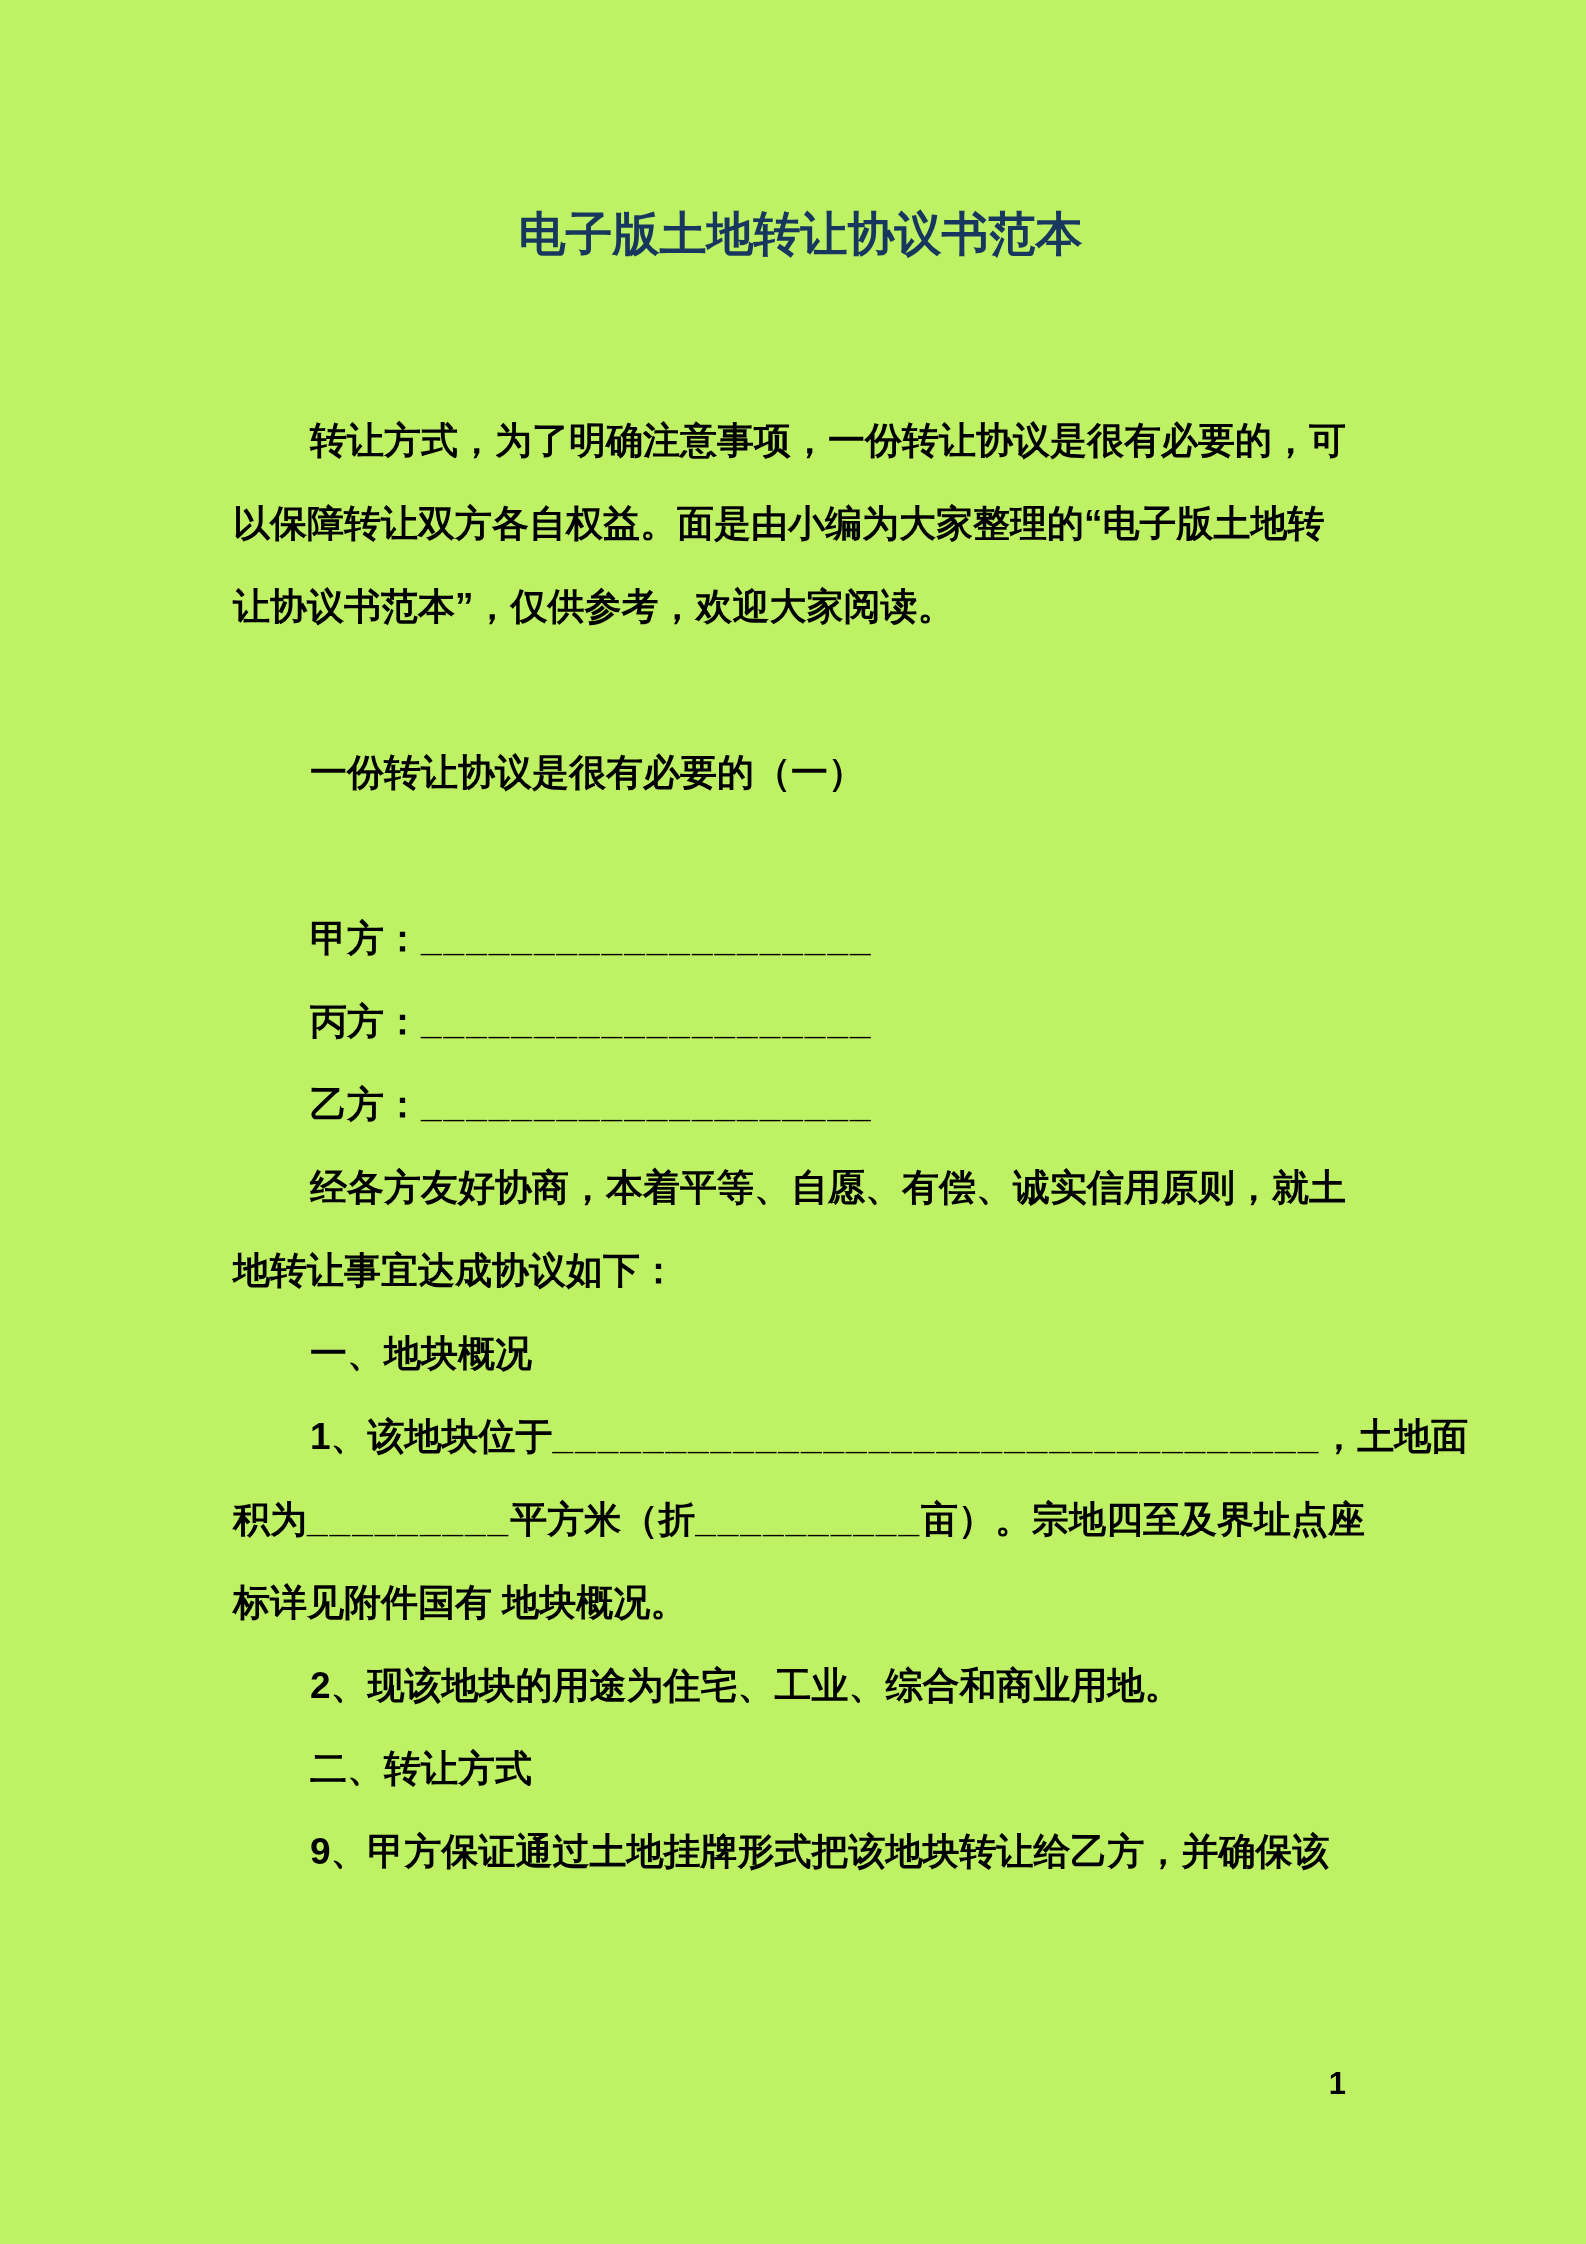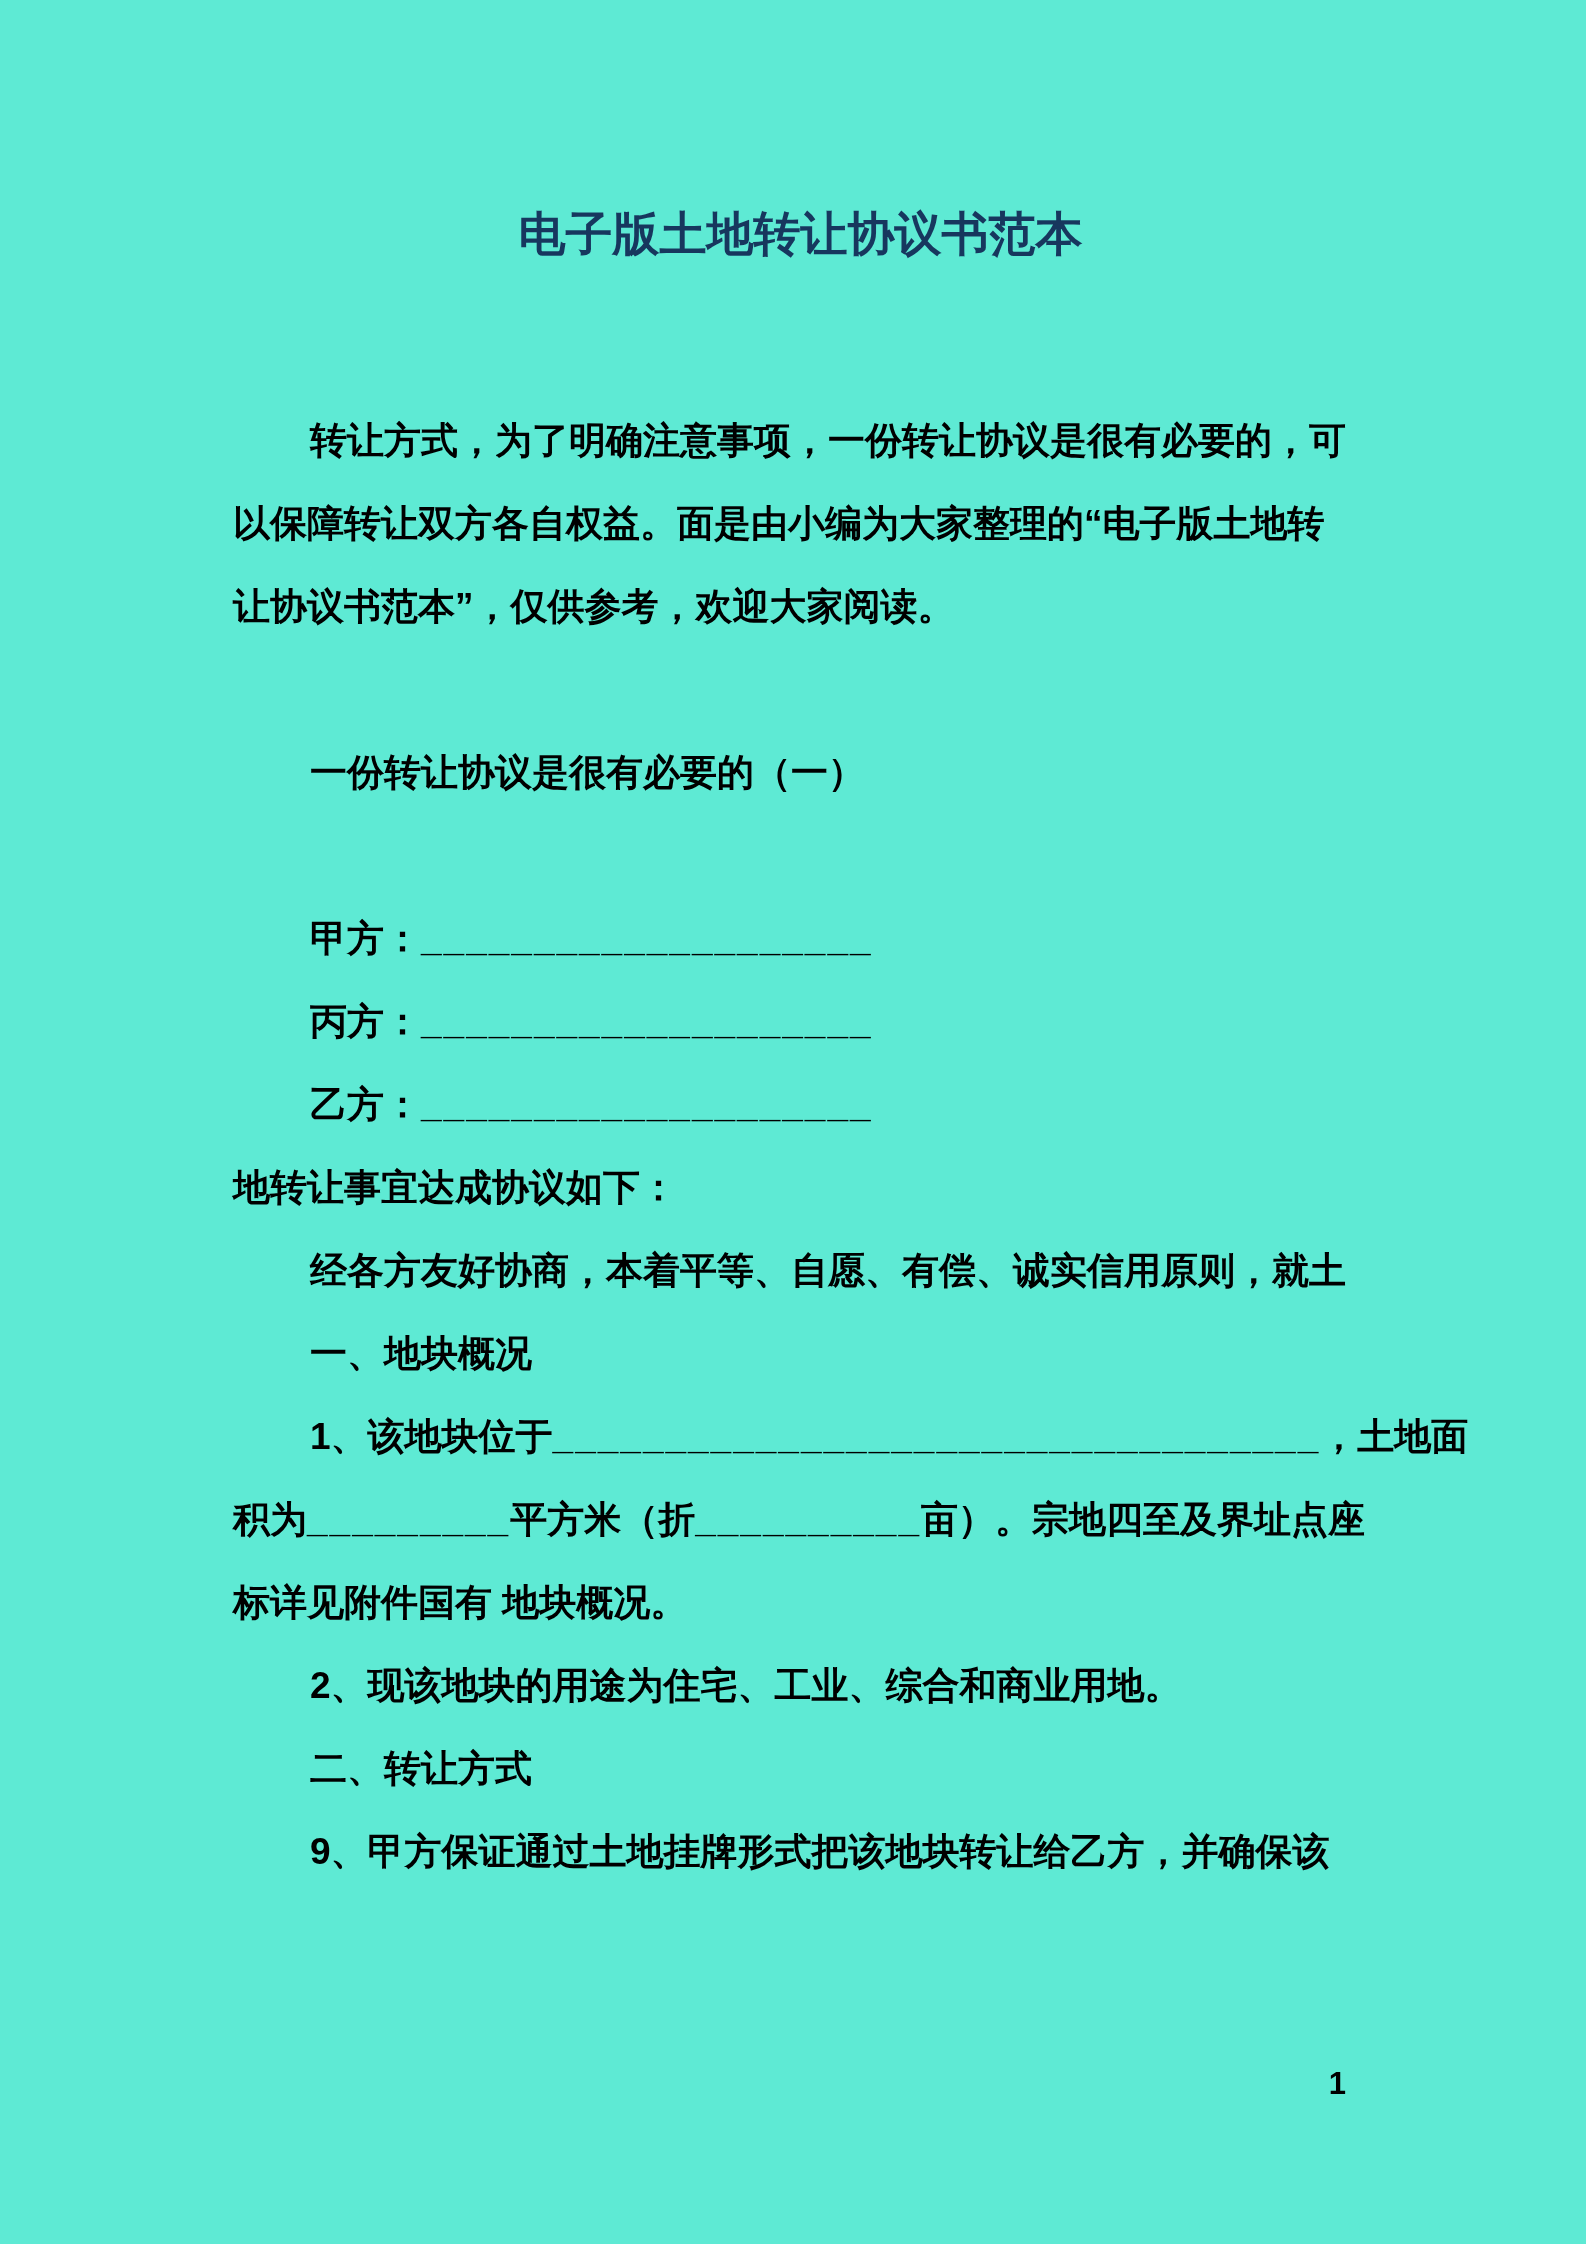--- a/index.html
+++ b/index.html
@@ -4,21 +4,21 @@
 <style>
   html, body {
     margin: 0;
     padding: 0;
     background: #ffffff;
   }
   .page {
     position: relative;
     width: 1586px;
     height: 2244px;
-    background: #5eead4;
+    background: #bef264;
     box-sizing: border-box;
     padding: 202px 218px 0 233px;
     overflow: hidden;
     font-family: "Liberation Sans", "DejaVu Sans", sans-serif;
     font-weight: 700;
     color: #000000;
   }
   .blk {
     margin: 0;
     font-size: 37px;
@@ -59,22 +59,22 @@
       <div class="gap"></div>
       <p class="blk indent">转让方式，为了明确注意事项，一份转让协议是很有必要的，可</p>
       <p class="blk flush">以保障转让双方各自权益。面是由小编为大家整理的“电子版土地转</p>
       <p class="blk flush">让协议书范本”，仅供参考，欢迎大家阅读。</p>
       <div class="gap"></div>
       <p class="blk indent">一份转让协议是很有必要的（一）</p>
       <div class="gap"></div>
       <p class="blk indent">甲方：<span class="blank">____________________</span></p>
       <p class="blk indent">丙方：<span class="blank">____________________</span></p>
       <p class="blk indent">乙方：<span class="blank">____________________</span></p>
+      <p class="blk indent">经各方友好协商，本着平等、自愿、有偿、诚实信用原则，就土</p>
       <p class="blk flush">地转让事宜达成协议如下：</p>
-      <p class="blk indent">经各方友好协商，本着平等、自愿、有偿、诚实信用原则，就土</p>
       <p class="blk indent">一、地块概况</p>
       <p class="blk indent">1、该地块位于<span class="blank">__________________________________</span>，土地面</p>
       <p class="blk flush">积为<span class="blank">_________</span>平方米（折<span class="blank">__________</span>亩）。宗地四至及界址点座</p>
       <p class="blk flush">标详见附件国有 地块概况。</p>
       <p class="blk indent">2、现该地块的用途为住宅、工业、综合和商业用地。</p>
       <p class="blk indent">二、转让方式</p>
       <p class="blk indent">9、甲方保证通过土地挂牌形式把该地块转让给乙方，并确保该</p>
     </div>
   <div class="page-number">1</div>
 </div>

